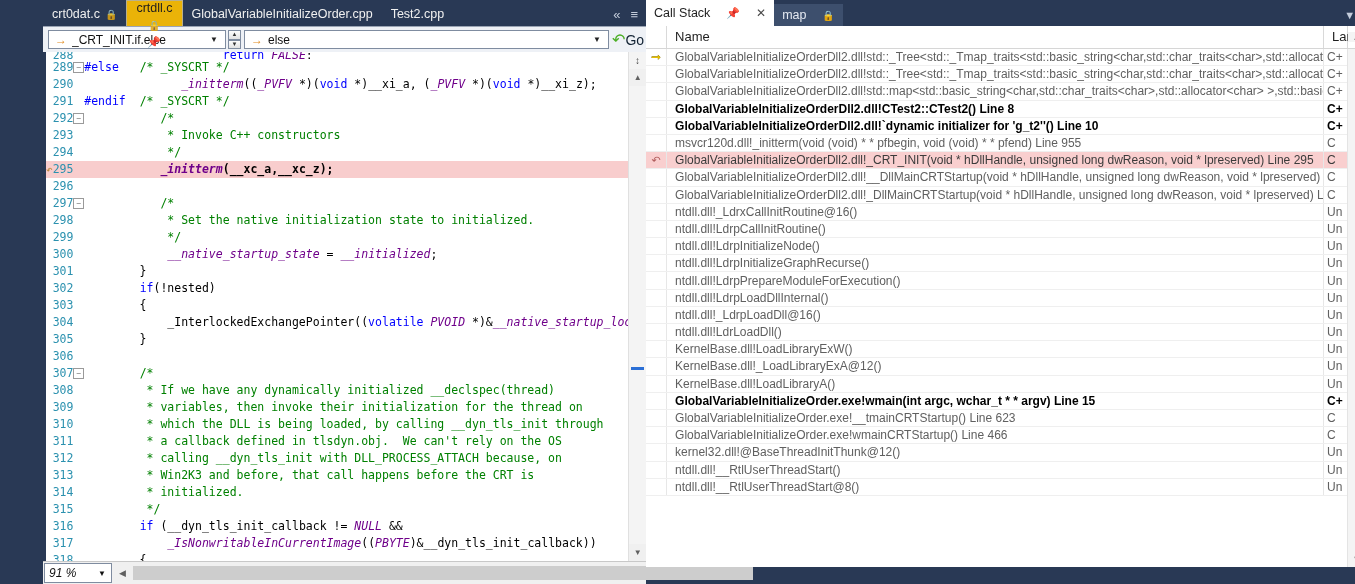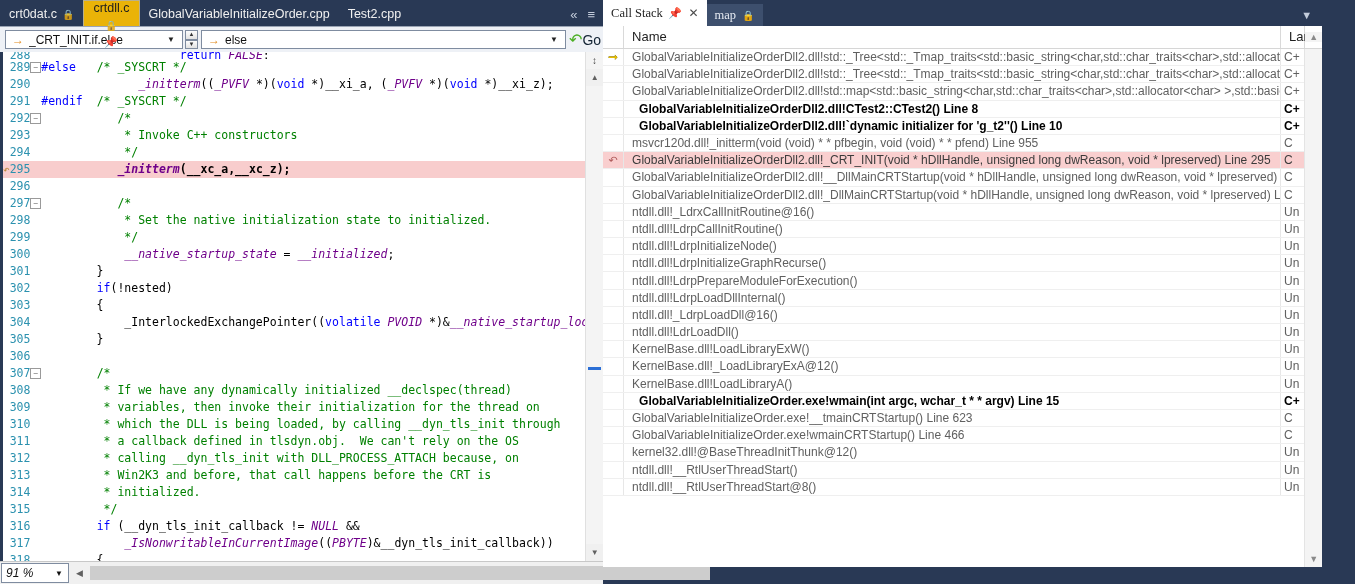--- a/index.html
+++ b/index.html
@@ -3,21 +3,21 @@
 <meta charset="utf-8">
 <style>
   html,body{margin:0;padding:0;}
   body{
     width:1355px;height:584px;overflow:hidden;
     font-family:"Liberation Sans", sans-serif;
     font-size:12px;
     background:#293955;
     -webkit-font-smoothing:antialiased;
   }
-  #app{position:relative;width:1299px;height:584px;display:flex;}
+  #app{position:relative;width:1299px;height:584px;display:flex;margin-left:43px;}
 
   
   #editor-pane{position:relative;width:636px;height:584px;background:#293955;display:flex;flex-direction:column;}
 
   
   .tabstrip{height:26px;background:#293955;display:flex;align-items:flex-end;position:relative;flex:0 0 26px;}
   .tab{height:24px;display:flex;align-items:center;padding:0 9px;color:#f0f0f0;font-size:12.5px;white-space:nowrap;gap:5px;}
   .tab.inactive{background:#293955;}
   .tab.active{background:#eab308;color:#1e1e1e;height:26px;border-top:1px solid #b9b08d;border-left:1px solid #b9b08d;border-right:1px solid #b9b08d;box-sizing:border-box;flex-direction:column;}
   .tab .lock{font-size:10px;opacity:.85;}
@@ -70,37 +70,37 @@
   .zoombox .zv{flex:1;padding-left:4px;}
   .zoombox .zc{font-size:8px;padding:0 5px;}
   .hscroll{flex:1;height:20px;margin:0 0 0 2px;background:#f0f0f0;display:flex;align-items:center;position:relative;}
   .hsbtn{width:17px;height:20px;display:flex;align-items:center;justify-content:center;color:#606060;font-size:9px;}
   .hstrack{flex:1;height:14px;background:#f0f0f0;position:relative;}
   .hsthumb{position:absolute;left:2px;top:0;height:14px;width:620px;background:#cdcdcd;}
 
   
   #cs-pane{width:719px;height:584px;background:#293955;display:flex;flex-direction:column;}
   .cs-tabstrip{height:26px;display:flex;align-items:flex-end;position:relative;flex:0 0 26px;}
-  .cs-tab{height:26px;display:flex;align-items:center;padding:0 8px;font-size:12.5px;gap:6px;white-space:nowrap;box-sizing:border-box;font-family:Liberation Serif, serif;}
+  .cs-tab{height:26px;display:flex;align-items:center;padding:0 8px;font-size:12.5px;gap:16px;white-space:nowrap;box-sizing:border-box;}
   .cs-tab.active{background:#ffffff;color:#1e1e1e;}
   .cs-tab.inactive{background:#3d4f6d;color:#e4e9f1;align-self:flex-end;height:22px;}
   .cs-tab .pin{font-size:11px;color:#4a4a4a;}
   .cs-tab .close{font-size:12px;color:#4a4a4a;}
   .cs-tab.inactive .lock{font-size:10px;color:#cfd6e2;}
   .cs-strip-right{margin-left:auto;display:flex;align-items:center;padding:0 10px 5px 0;color:#c3ccdb;font-size:11px;}
 
   .cs-body{flex:1;background:#fff;display:flex;flex-direction:column;overflow:hidden;position:relative;}
   .cs-head{height:22px;display:flex;align-items:center;border-bottom:1px solid #d6d6d6;background:#fff;flex:0 0 22px;font-size:13px;color:#1e1e1e;}
   .cs-head .hcell{padding-left:8px;border-right:1px solid #d9d9d9;height:22px;line-height:22px;box-sizing:border-box;}
   .hc-gutter{width:21px;padding:0 !important;}
   .hc-name{flex:1;}
   .hc-lang{width:24px;}
   .cs-rows{flex:1;overflow:hidden;position:relative;}
   .cs-row{height:17.2px;display:flex;align-items:center;font-size:12px;color:#606060;border-bottom:1px solid #efefef;box-sizing:border-box;}
-  .cs-row.bold{color:#000;font-weight:bold;gap:7px;}
+  .cs-row.bold{color:#000;font-weight:bold;}
   .cs-row.hlrow{background:#f9cfcf;color:#3b3b3b;}
   .cs-row .gut{width:21px;min-width:21px;text-align:center;font-size:11px;border-right:1px solid #e7e7e7;height:100%;display:flex;align-items:center;justify-content:center;box-sizing:border-box;}
   .cs-row .nm{flex:1;padding-left:8px;white-space:nowrap;overflow:hidden;}
   .cs-row .lg{width:24px;min-width:24px;padding-left:3px;border-left:1px solid #e7e7e7;height:100%;display:flex;align-items:center;box-sizing:border-box;}
   .cs-vscroll{width:17px;background:#f4f4f4;display:flex;flex-direction:column;justify-content:space-between;align-items:center;border-left:1px solid #e4e4e4;}
   .cs-vscroll span{font-size:9px;color:#8a8a8a;padding:3px 0;}
   .cs-bodywrap{flex:1;display:flex;overflow:hidden;}
   .cs-bottomband{height:17px;background:#293955;flex:0 0 17px;}
   .yellow-arrow{color:#e8c000;font-size:12px;text-shadow:0 0 0 #000;}
   .pink-arrow{color:#b05b5b;font-size:11px;}

